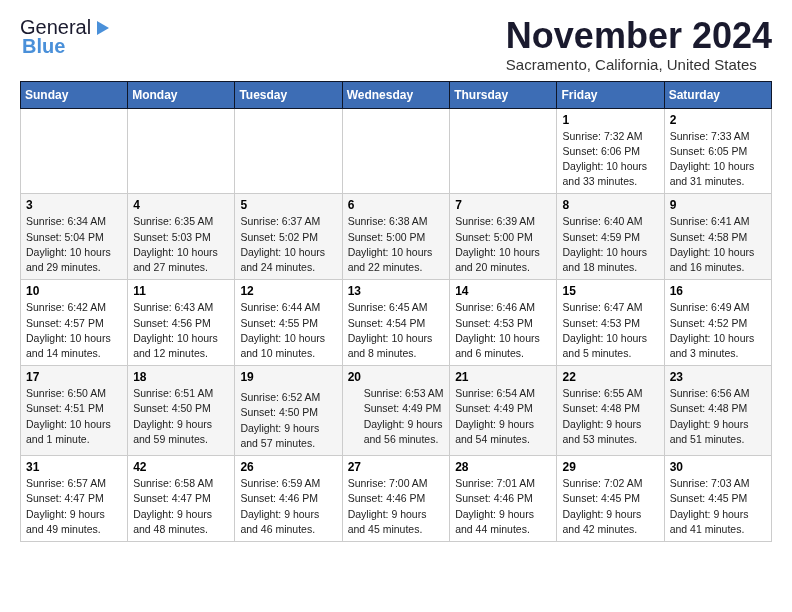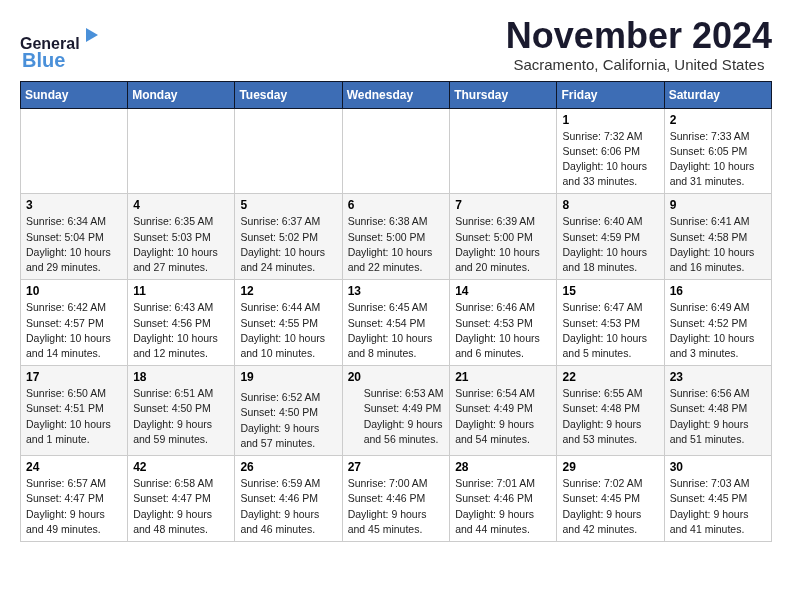--- a/index.html
+++ b/index.html
@@ -15,21 +15,21 @@
       align-items: flex-start;
       justify-content: space-between;
       margin-bottom: 8px;
     }
     .logo {
       display: flex;
       flex-direction: column;
       align-items: flex-start;
     }
     .title-block {
-      text-align: center;
+      text-align: left;
     }
     .month-title {
       font-size: 36px;
       font-weight: bold;
       color: #1a1a2e;
       line-height: 1.1;
     }
     .location {
       font-size: 15px;
       color: #333;
@@ -71,21 +71,21 @@
       line-height: 1.45;
     }
     .empty { background: #fff !important; }
   </style>
 </head>
 <body>
 
 <div class="header-area">
   <div class="logo">
     <div style="display:flex; align-items:center;">
-      <span style="font-size:16px; font-weight:bold; color:#1a1a2e;margin-top:19px;">General</span>
+      <span style="font-size:20px; font-weight:normal; color:#1a1a2e;">General</span>
       <svg width="22" height="22" viewBox="0 0 22 22">
         <polygon points="6,4 18,11 6,18" fill="#4a90d9"></polygon>
       </svg>
     </div>
     <span style="font-size:20px; font-weight:bold; color:#4a90d9; margin-top:-4px; margin-left:2px;">Blue</span>
   </div>
   <div class="title-block">
     <div class="month-title">November 2024</div>
     <div class="location">Sacramento, California, United States</div>
   </div>
@@ -273,21 +273,21 @@
         <td>
           <span class="day-num">23</span>
           <div class="day-info" style="white-space: pre-line;">Sunrise: 6:56 AM
 Sunset: 4:48 PM
 Daylight: 9 hours
 and 51 minutes.</div>
         </td>
       </tr>
       <tr>
         <td>
-          <span class="day-num">24</span>
+          <span class="day-num">31</span>
           <div class="day-info" style="white-space: pre-line;">Sunrise: 6:57 AM
 Sunset: 4:47 PM
 Daylight: 9 hours
 and 49 minutes.</div>
         </td>
         <td>
           <span class="day-num">42</span>
           <div class="day-info" style="white-space: pre-line;">Sunrise: 6:58 AM
 Sunset: 4:47 PM
 Daylight: 9 hours

